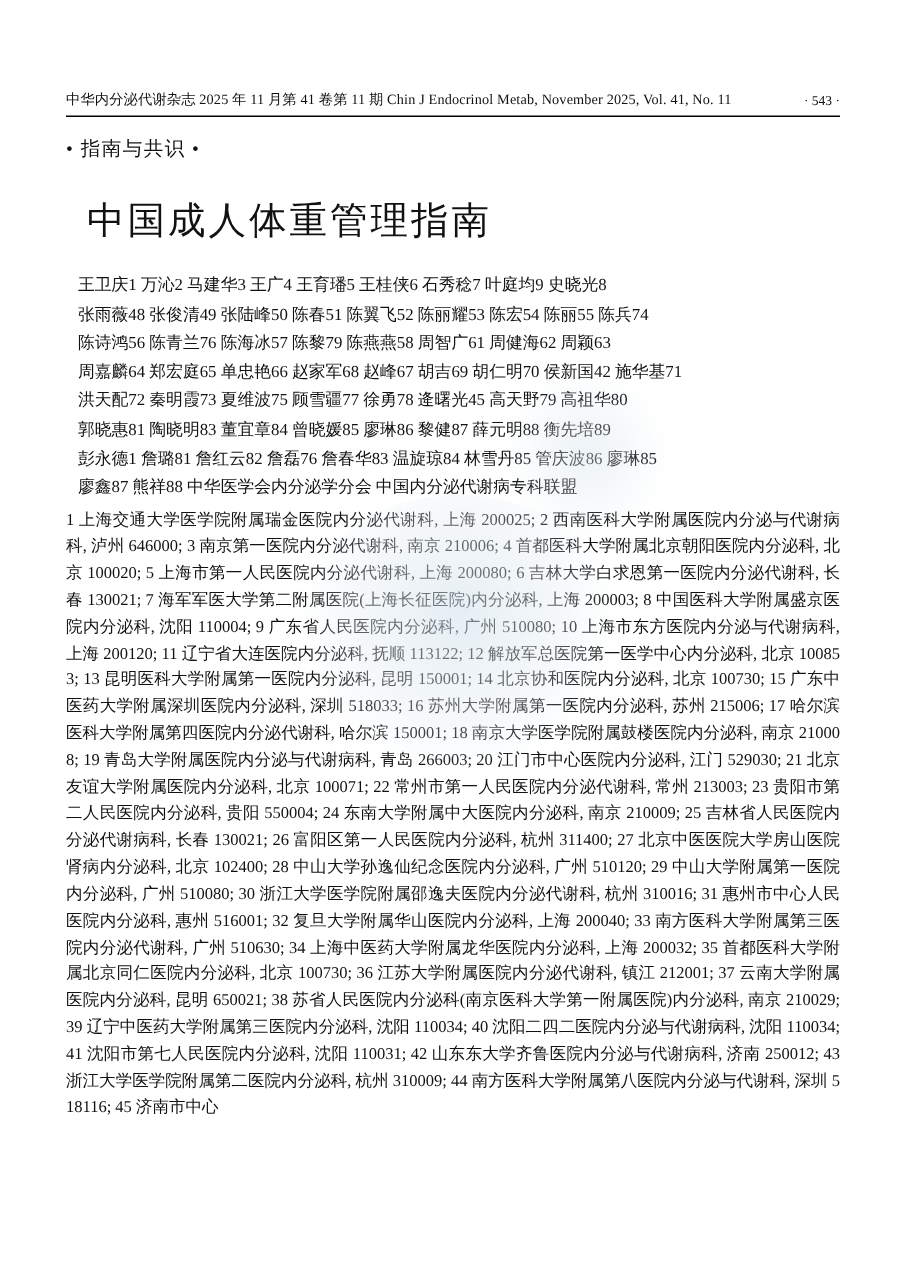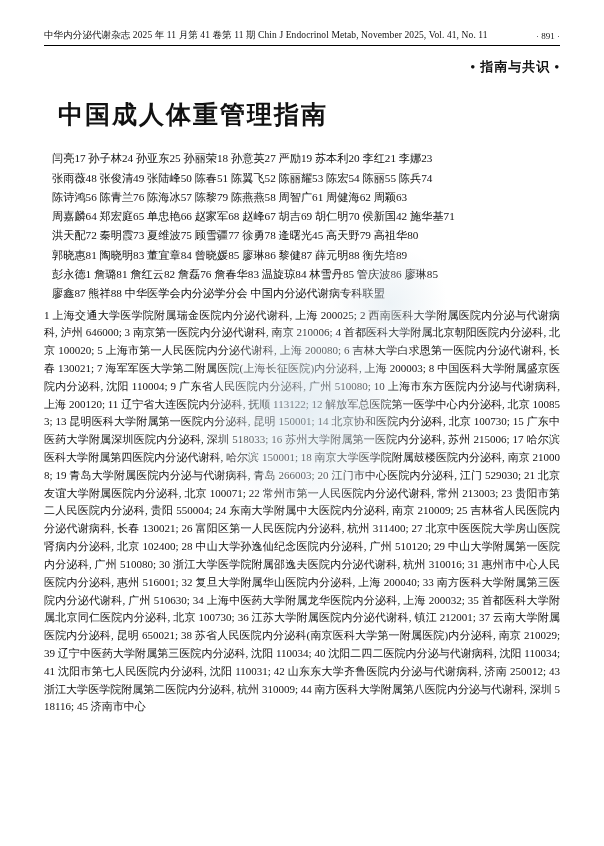--- a/index.html
+++ b/index.html
@@ -18,46 +18,46 @@
     position: relative;
     width: 604px;
     height: 846px;
     box-sizing: border-box;
     padding: 30px 44px 10px 44px;
   }
   
   .running-head {
     display: flex;
     justify-content: space-between;
-    align-items: flex-end;
     font-size: 9.5px;
     line-height: 1.2;
     padding-bottom: 3px;
+    margin-top: 32px;
   }
   .running-head .rh-left {
     letter-spacing: 0.1px;
   }
   .running-head .rh-right {
     font-size: 9px;
   }
   .rule {
     border-top: 1px solid #000;
     margin-top: 1px;
   }
   .section-tag {
-    text-align: right;
+    text-align: left;
     font-size: 13px;
-    font-weight: bold;
+    font-weight: normal;
     margin-top: 12px;
     letter-spacing: 1px;
   }
   .doc-title {
     font-family: "DejaVu Serif", "Liberation Serif", serif;
     font-size: 25px;
-    font-weight: bold;
+    font-weight: normal;
     letter-spacing: 2px;
     margin-top: 22px;
     margin-bottom: 6px;
     padding-left: 14px;
   }
   .authors {
     margin-top: 18px;
     font-size: 11.2px;
     line-height: 1.72;
     text-align: justify;
@@ -103,30 +103,30 @@
 </head>
 <body>
 
 <div class="page">
 
   <div class="watermark"></div>
   <div class="watermark2"></div>
 
   <div class="running-head">
     <div class="rh-left">中华内分泌代谢杂志 2025 年 11 月第 41 卷第 11 期    Chin J Endocrinol Metab, November 2025, Vol. 41, No. 11</div>
-    <div class="rh-right">· 891 ·</div>
+    <div class="rh-right">· 543 ·</div>
   </div>
   <div class="rule"></div>
 
   <div class="section-tag">• 指南与共识 •</div>
 
   <h1 class="doc-title">中国成人体重管理指南</h1>
 
   <div class="authors">
-    <span class="ln">闫亮17  孙子林24  孙亚东25  孙丽荣18  孙意英27  严励19  苏本利20  李红21  李娜23</span>
+    <span class="ln">王卫庆1  万沁2  马建华3  王广4  王育璠5  王桂侠6  石秀稔7  叶庭均9  史晓光8</span>
     <span class="ln">张雨薇48  张俊清49  张陆峰50  陈春51  陈翼飞52  陈丽耀53  陈宏54  陈丽55  陈兵74</span>
     <span class="ln">陈诗鸿56  陈青兰76  陈海冰57  陈黎79  陈燕燕58  周智广61  周健海62  周颖63</span>
     <span class="ln">周嘉麟64  郑宏庭65  单忠艳66  赵家军68  赵峰67  胡吉69  胡仁明70  侯新国42  施华基71</span>
     <span class="ln">洪天配72  秦明霞73  夏维波75  顾雪疆77  徐勇78  逄曙光45  高天野79  高祖华80</span>
     <span class="ln">郭晓惠81  陶晓明83  董宜章84  曾晓媛85  廖琳86  黎健87  薛元明88  衡先培89</span>
     <span class="ln">彭永德1  詹璐81  詹红云82  詹磊76  詹春华83  温旋琼84  林雪丹85  管庆波86  廖琳85</span>
     <span class="ln">廖鑫87  熊祥88  中华医学会内分泌学分会  中国内分泌代谢病专科联盟</span>
   </div>
 
   <div class="affils">

